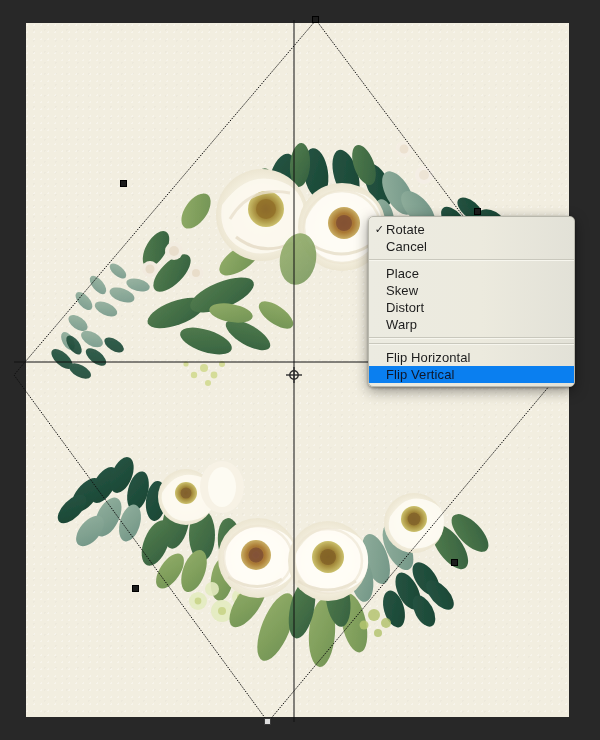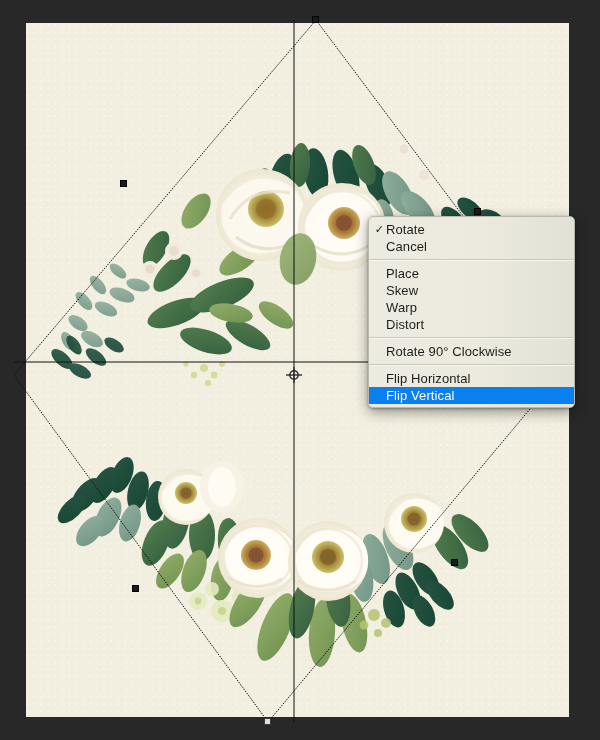--- a/index.html
+++ b/index.html
@@ -86,21 +86,21 @@
     height: 17px;
     line-height: 17px;
     padding-left: 17px;
     padding-right: 10px;
     white-space: nowrap;
     font-size: 13px;
     letter-spacing: 0.1px;
   }
   #context-menu .menu-item.selected {
     background: #0a7ff0;
-    color: #ffffff;
+    color: #0f172a;
   }
   #context-menu .check {
     position: absolute;
     left: 5px;
     top: 0;
     width: 11px;
     text-align: center;
     font-size: 11px;
     line-height: 17px;
     color: #1d1d1d;
@@ -405,22 +405,21 @@
       <div class="handle light" style="left: 268px; top: 722px;"></div>
       <div class="handle" style="left: 136px; top: 589px;"></div>
     </div>
 
   <div id="context-menu" style="background: linear-gradient(to right, rgb(236, 235, 225) 0%, rgb(236, 234, 222) 55%, rgb(226, 225, 215) 100%);">
       <div class="menu-item"><span class="check">✓</span><span>Rotate</span></div>
       <div class="menu-item"><span>Cancel</span></div>
       <div class="separator"></div>
       <div class="menu-item"><span>Place</span></div>
       <div class="menu-item"><span>Skew</span></div>
+      <div class="menu-item"><span>Distort</span></div>
       <div class="menu-item"><span>Warp</span></div>
-      <div class="menu-item"><span>Distort</span></div>
       <div class="separator"></div>
-      <div class="menu-item"><span>Rotate 90° Clockwise</span></div>
       <div class="separator"></div>
       <div class="menu-item"><span>Flip Horizontal</span></div>
       <div class="menu-item selected" style="background: rgb(10, 127, 240);"><span>Flip Vertical</span></div>
     </div>
 
 </div>
 
 </body></html>

